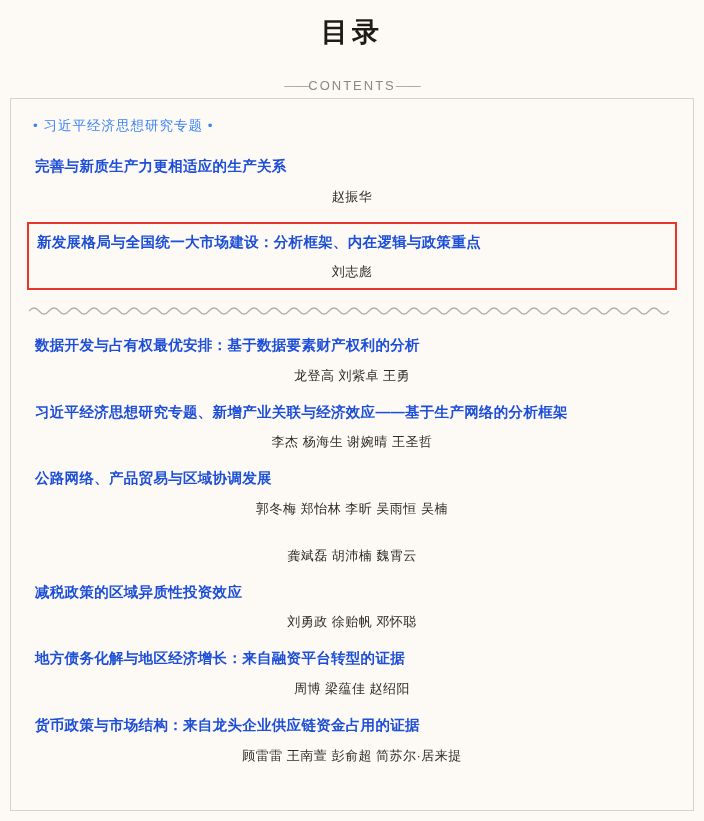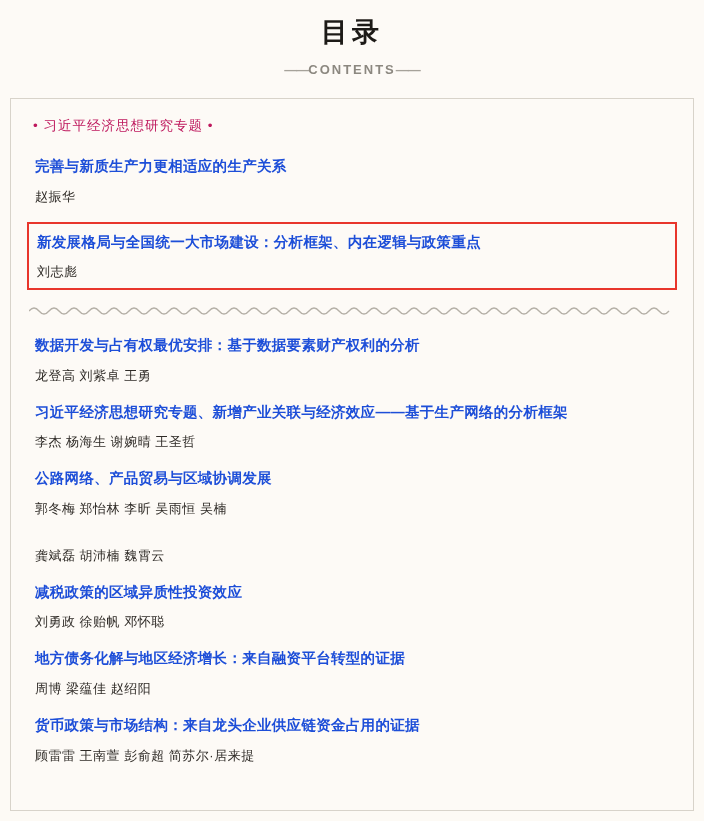--- a/index.html
+++ b/index.html
@@ -24,64 +24,63 @@
   .title {
     text-align: center;
     font-size: 27px;
     font-weight: bold;
     letter-spacing: 4px;
     color: #1d1a17;
     padding-top: 14px;
   }
   .contents-line {
     text-align: center;
-    margin-top: 12px;
+    margin-top: 28px;
     color: #8c8880;
     font-size: 13px;
     letter-spacing: 2px;
-    font-weight: bold;
   }
   .contents-line .dash {
     letter-spacing: -1px;
     color: #a6a29a;
   }
   .toc-box {
     position: absolute;
     left: 10px;
     top: 98px;
     width: 684px;
     height: 713px;
     border: 1px solid #d8d3ca;
     background: #fdfaf6;
     box-sizing: border-box;
     padding: 14px 18px 0 18px;
     overflow: hidden;
   }
   .section-label {
     font-size: 13.5px;
-    color: #be185d;
+    color: #3b82f6;
     margin: 4px 0 20px 4px;
     letter-spacing: 1px;
   }
   .entry {
     margin-bottom: 14px;
     padding: 2px 6px 2px 6px;
     box-sizing: border-box;
   }
   .entry .etitle {
     font-size: 14.5px;
     font-weight: bold;
     color: #1d4ed8;
     letter-spacing: 0.3px;
     line-height: 1.35;
   }
   .entry .eauthors {
     font-size: 13px;
     color: #2f2b27;
-    text-align: left;
+    text-align: center;
     margin-top: 11px;
     letter-spacing: 0.5px;
   }
   .entry.highlighted {
     border: 2px solid #e8352b;
     padding: 9px 8px 7px 8px;
     margin-left: -2px;
     margin-right: -2px;
   }
   .wavy-divider {

